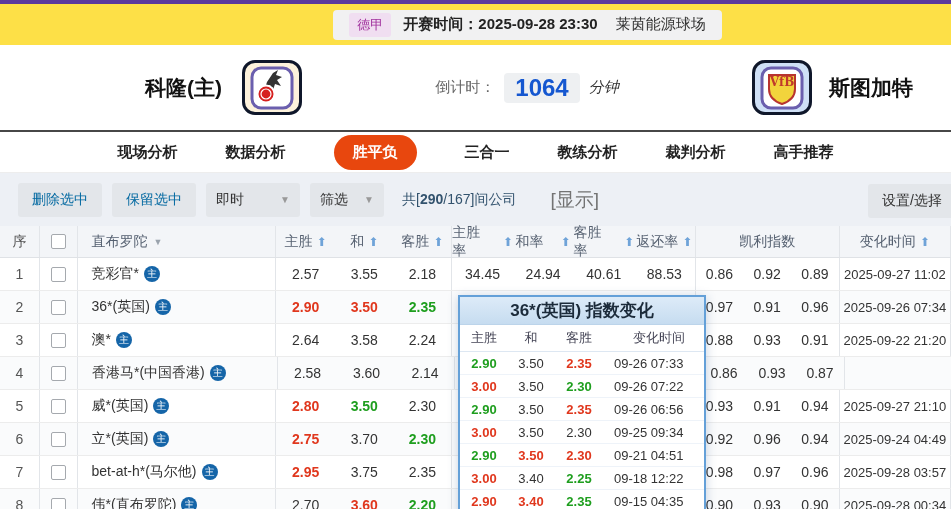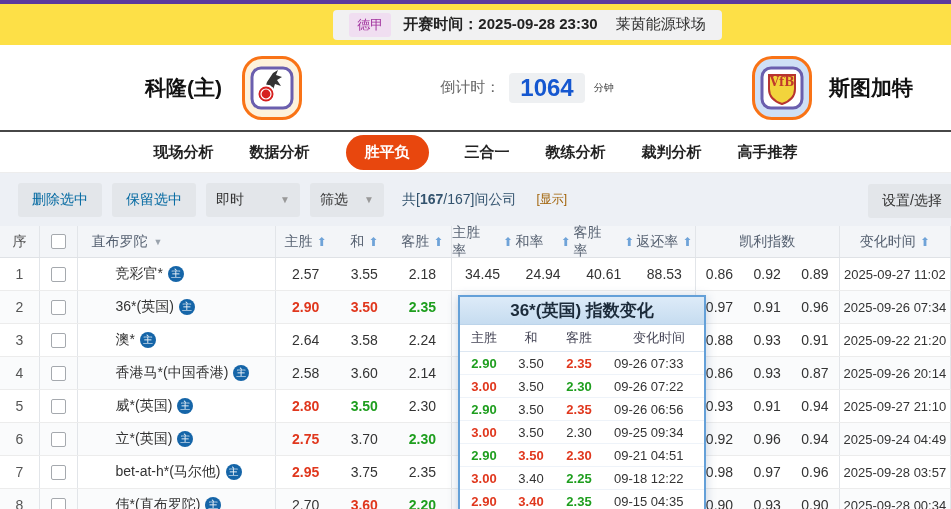--- a/index.html
+++ b/index.html
@@ -11,42 +11,42 @@
   
   .infobar { height: 41px; display: flex; align-items: center; justify-content: center; background: #fde047; }
   .infopill { background: #f1f1f2; border-radius: 4px; height: 30px; display: flex; align-items: center; gap: 12px; padding: 0 16px; margin-left: 104px; }
   .league-badge { background: #f0def1; color: #a0309d; font-size: 13px; padding: 3px 8px; border-radius: 3px; }
   .kick-label, .kick-time { font-weight: bold; color: #222; font-size: 15px; }
   .venue { color: #333; font-size: 15px; margin-left: 6px; }
   
   .matchheader { height: 85px; display: flex; align-items: center; background: #fff; }
   .home-group { display: flex; align-items: center; gap: 20px; margin-left: 145px; }
   .team-name { font-size: 21px; font-weight: bold; color: #111; }
-  .logo-box { width: 60px; height: 64px; border: 3px solid #f97316; border-radius: 20px; display: flex; align-items: center; justify-content: center; overflow: hidden; }
+  .logo-box { width: 60px; height: 55px; border: 3px solid #0f172a; border-radius: 13px; display: flex; align-items: center; justify-content: center; overflow: hidden; }
   .logo-home { background: #fdf2dc; }
   .logo-away { background: #cfe0f6; }
   .countdown { flex: 1; display: flex; align-items: center; justify-content: center; gap: 9px; }
   .cd-label { color: #666; font-size: 15px; }
   .cd-value { background: #eef0f2; color: #1557d0; font-weight: bold; font-size: 24px; padding: 1px 11px; border-radius: 4px; }
-  .cd-unit { color: #333; font-size: 10px; }
+  .cd-unit { color: #333; font-size: 15px; font-style: italic; }
   .away-group { display: flex; align-items: center; gap: 17px; margin-right: 38px; }
   
-  .tabbar { height: 43px; border-top: 2px solid #474747; border-bottom: 1px solid #ededed; display: flex; align-items: center; justify-content: center; gap: 36px; background: #fff; }
+  .tabbar { height: 43px; border-top: 2px solid #474747; border-bottom: 1px solid #ededed; display: flex; align-items: center; justify-content: center; gap: 48px; background: #fff; }
   .tab { font-size: 15px; font-weight: bold; color: #222; cursor: pointer; }
   .tab.active { background: #e8470e; color: #fff; padding: 8px 19px; border-radius: 999px; }
   
   .toolbar { height: 53px; background: #edf0f5; display: flex; align-items: center; gap: 10px; padding-left: 18px; position: relative; }
   .tbtn { background: #e3e6ea; border-radius: 3px; padding: 8px 14px; font-size: 14px; color: #0369a1; cursor: pointer; }
   .tselect { background: #e3e6ea; border-radius: 3px; padding: 8px 10px; font-size: 14px; color: #333; display: flex; align-items: center; justify-content: space-between; cursor: pointer; }
   .w-mode { width: 94px; }
   .w-filter { width: 74px; }
   .caret { color: #999; font-size: 10px; margin-left: 6px; }
   .count-text { color: #33536e; font-size: 14px; margin-left: 8px; }
   .count-bold { font-weight: bold; }
-  .show-link { color: #a16207; font-size: 12px; margin-left: 10px; cursor: pointer; }
+  .show-link { color: #737373; font-size: 19px; margin-left: 24px; cursor: pointer; }
   .settings-btn { position: absolute; left: 868px; top: 11px; background: #e3e6ea; border-radius: 3px; padding: 8px 14px; font-size: 14px; color: #333; white-space: nowrap; cursor: pointer; }
   
   .odds-table { position: relative; }
   .thead { display: flex; height: 32px; background: #f3f5f8; border-bottom: 1px solid #dfe2e6; color: #556070; font-size: 14px; }
   .trow { display: flex; height: 33px; border-bottom: 1px solid #ececec; background: #fff; font-size: 14px; color: #333; }
   .trow.alt { background: #fafbfc; }
   .cell { height: 100%; display: flex; align-items: center; justify-content: center; }
   .sep { border-right: 1px solid #e2e5e9; }
   .c-idx { width: 40px; color: #555; }
   .c-cb { width: 38px; }
@@ -54,21 +54,21 @@
   .c-odd { width: 59px; }
   .c-rate { width: 61px; gap: 13px; }
   .c-rate4 { width: 62px; }
   .c-k { width: 48px; }
   .c-k3 { width: 49px; }
   .c-kelly-head { width: 145px; }
   .c-time { width: 112px; font-size: 13px; border-right: 1px solid #e2e5e9; }
   .arr { color: #6fa3d8; font-size: 12px; margin-left: 4px; }
   .hd-caret { color: #9aa3ad; font-size: 9px; margin-left: 6px; }
   .cb { width: 15px; height: 15px; border: 1px solid #a5a9ae; border-radius: 2px; background: #fff; display: inline-block; cursor: pointer; }
-  .cname { color: #333; margin-left: 24px; }
+  .cname { color: #333; }
   .hbadge { width: 16px; height: 16px; border-radius: 50%; background: #1565a8; color: #fff; font-size: 10px; line-height: 16px; text-align: center; margin-left: 5px; display: inline-block; }
   [data-trend="up"] { color: #e0371d; font-weight: bold; }
   [data-trend="down"] { color: #1e9e1e; font-weight: bold; }
   
   .popup { position: absolute; left: 458px; top: 69px; width: 248px; background: #fff; border: 2px solid #64a0d8; z-index: 10; box-shadow: 0 2px 10px rgba(40,80,130,.25); }
   .p-title { height: 28px; background: linear-gradient(#ddebf8, #c6dcf0); display: flex; align-items: center; justify-content: center; font-weight: bold; font-size: 17px; color: #1c2b3a; border-bottom: 1px solid #bcd4ea; }
   .p-head { display: flex; height: 27px; align-items: center; color: #445; font-size: 13px; background: #fff; border-bottom: 1px solid #dde7f2; }
   .p-row { display: flex; height: 23px; align-items: center; font-size: 13px; color: #333; border-bottom: 1px solid #eef3f9; }
   .p-c1 { width: 48px; text-align: center; }
   .p-c2 { width: 46px; text-align: center; }
@@ -134,21 +134,21 @@
   <span class="tbtn">保留选中</span>
   <span class="tselect w-mode">
     <span>即时</span>
     <span class="caret">▼</span>
   </span>
   <span class="tselect w-filter">
     <span>筛选</span>
     <span class="caret">▼</span>
   </span>
   <span class="count-text">
-    <span>共[</span><span class="count-bold">167</span><span>/167]间公司</span>
+    <span>共[</span><span class="count-bold">290</span><span>/167]间公司</span>
   </span>
   <span class="show-link">[显示]</span>
   <span class="settings-btn">设置/选择</span>
 </div>
 
 <div class="odds-table">
   <div class="thead">
     <span class="cell c-idx sep">序</span>
     <span class="cell c-cb sep">
         <span class="cb"></span>
@@ -268,21 +268,20 @@
         <span class="cell c-odd" data-trend="flat">2.58</span>
         <span class="cell c-odd" data-trend="flat">3.60</span>
         <span class="cell c-odd sep" data-trend="flat">2.14</span>
         <span class="cell c-rate"></span>
         <span class="cell c-rate"></span>
         <span class="cell c-rate"></span>
         <span class="cell c-rate4 sep"></span>
         <span class="cell c-k">0.86</span>
         <span class="cell c-k">0.93</span>
         <span class="cell c-k3 sep">0.87</span>
-        <span class="cell c-time">2025-09-26 20:14</span>
       </div>
       <div class="trow">
         <span class="cell c-idx sep">5</span>
         <span class="cell c-cb sep">
           <span class="cb"></span>
         </span>
         <span class="cell c-company sep">
           <span class="cname">威*(英国)</span>
           <span class="hbadge">主</span>
         </span>

